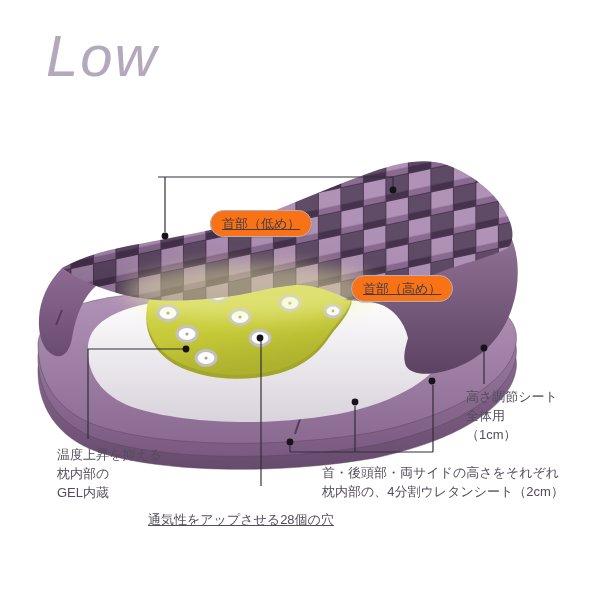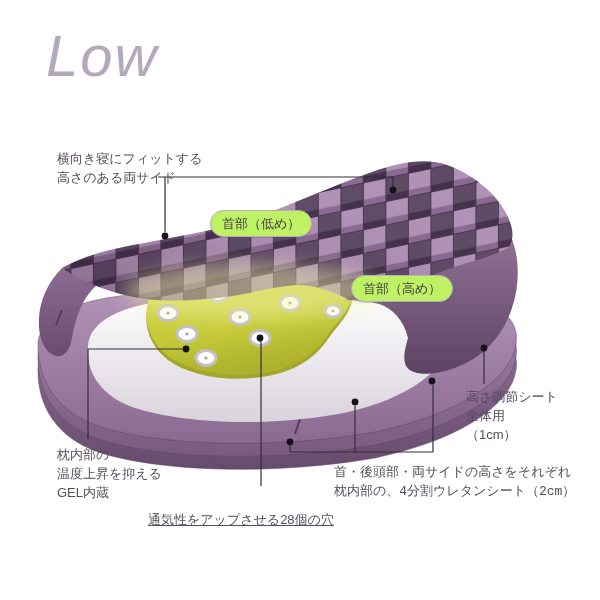--- a/index.html
+++ b/index.html
@@ -12,23 +12,24 @@
   .title{
     position:absolute;left:46px;top:22px;
     font-size:58px;font-style:italic;font-weight:400;
     color:#b3a8bc;letter-spacing:2px;
   }
   .ann{
     position:absolute;color:#544c5d;font-size:13px;line-height:19px;white-space:nowrap;
   }
   .pill{
     position:absolute;height:25px;line-height:25px;padding:0 11px;
-    background:#bef264;border:1.5px solid #b6afbb;border-radius:15px;
+    background:#f97316;border:1.5px solid #b6afbb;border-radius:15px;
     font-size:13px;color:#423c4b;white-space:nowrap;
     box-shadow:0 1px 1px rgba(90,80,100,.28);
+    text-decoration:underline;
   }
 </style>
 </head>
 <body>
 
 <div class="stage">
 
   <svg width="600" height="600" viewBox="0 0 600 600" aria-hidden="true">
     <defs>
       <linearGradient id="gSheet1" x1="0" y1="0" x2="0" y2="1">
@@ -153,39 +154,35 @@
 
   <div class="title">Low</div>
 
   <div class="pill" style="left:210px;top:210px;">
     <span>首部（低め）</span>
   </div>
   <div class="pill" style="left:351px;top:275px;">
     <span>首部（高め）</span>
   </div>
 
-  <div class="ann" style="left:57px;top:149px;">
-    <div>横向き寝にフィットする</div>
-    <div>高さのある両サイド</div>
-  </div>
 
   <div class="ann" style="left:466px;top:387px;">
     <div>高さ調節シート</div>
     <div>全体用</div>
     <div>（1cm）</div>
   </div>
 
   <div class="ann" style="left:57px;top:445px;">
+    <div>温度上昇を抑える</div>
     <div>枕内部の</div>
-    <div>温度上昇を抑える</div>
     <div>GEL内蔵</div>
   </div>
 
   <div class="ann" style="left:148px;top:510px;text-decoration:underline;">
     <div>通気性をアップさせる28個の穴</div>
   </div>
 
-  <div class="ann" style="left:334px;top:463px;font-family:Liberation Mono, monospace;">
+  <div class="ann" style="left:322px;top:463px;">
     <div>首・後頭部・両サイドの高さをそれぞれ</div>
     <div>枕内部の、4分割ウレタンシート（2cm）</div>
   </div>
 
 </div>
 
 </body></html>

